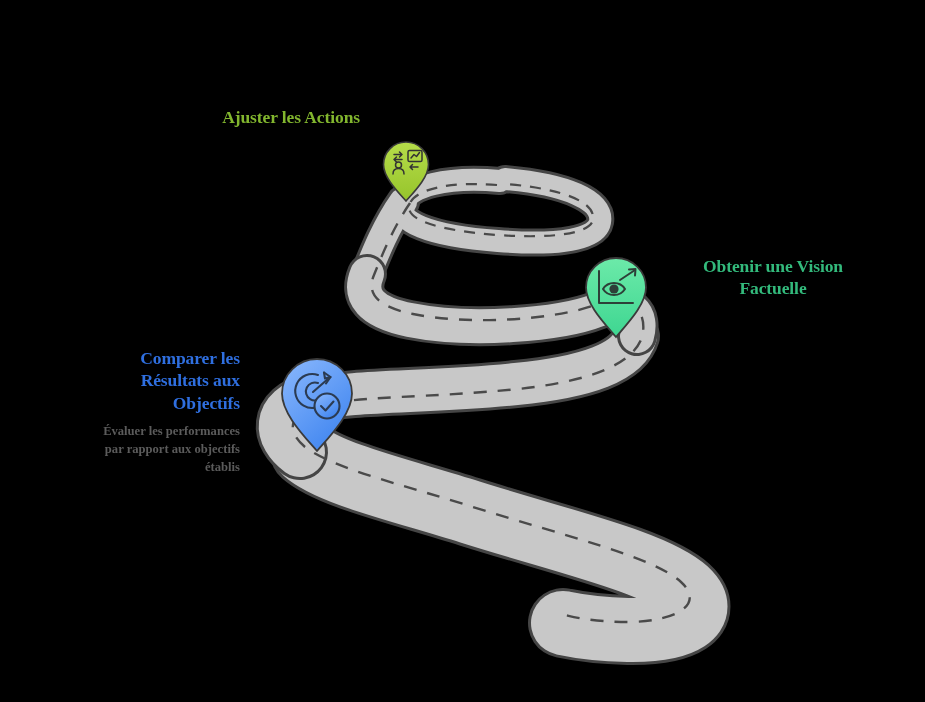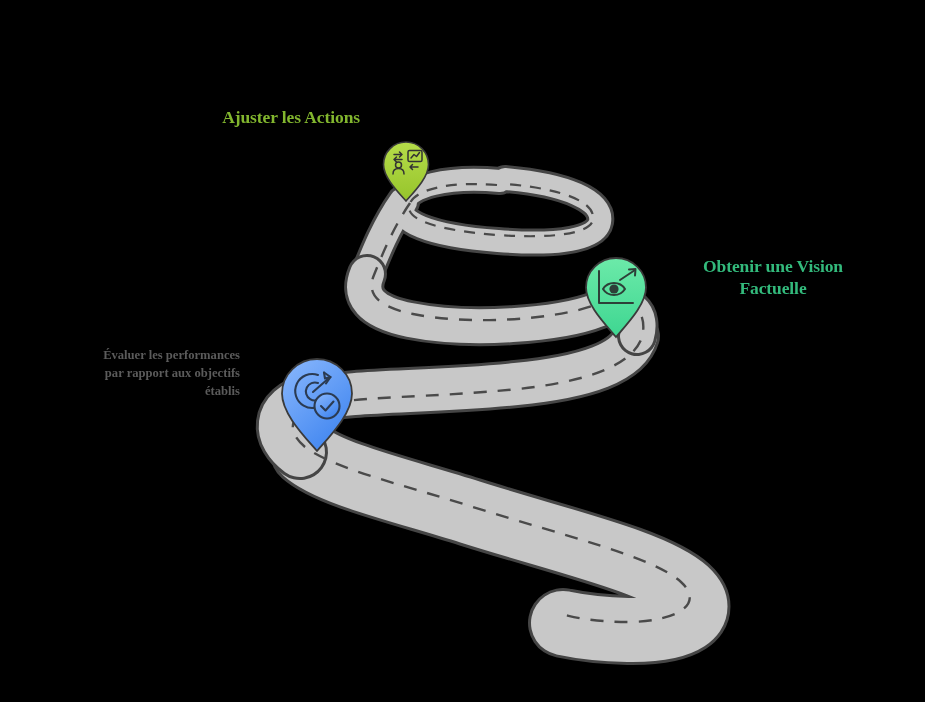--- a/index.html
+++ b/index.html
@@ -222,18 +222,21 @@
   <div class="callout" id="callout-adjust">
     <div class="callout-title" style="color:#82b62e;">Ajuster les Actions</div>
   </div>
 
   <div class="callout" id="callout-vision">
     <div class="callout-title" style="color:#33ba7c;">Obtenir une Vision
 Factuelle</div>
   </div>
 
   <div class="callout" id="callout-compare">
+    <div class="callout-title" style="color:#2f6fe0;">Comparer les
+Résultats aux
+Objectifs</div>
     <div class="callout-desc">Évaluer les performances
 par rapport aux objectifs
 établis</div>
   </div>
 
 </div>
 
 </body></html>

